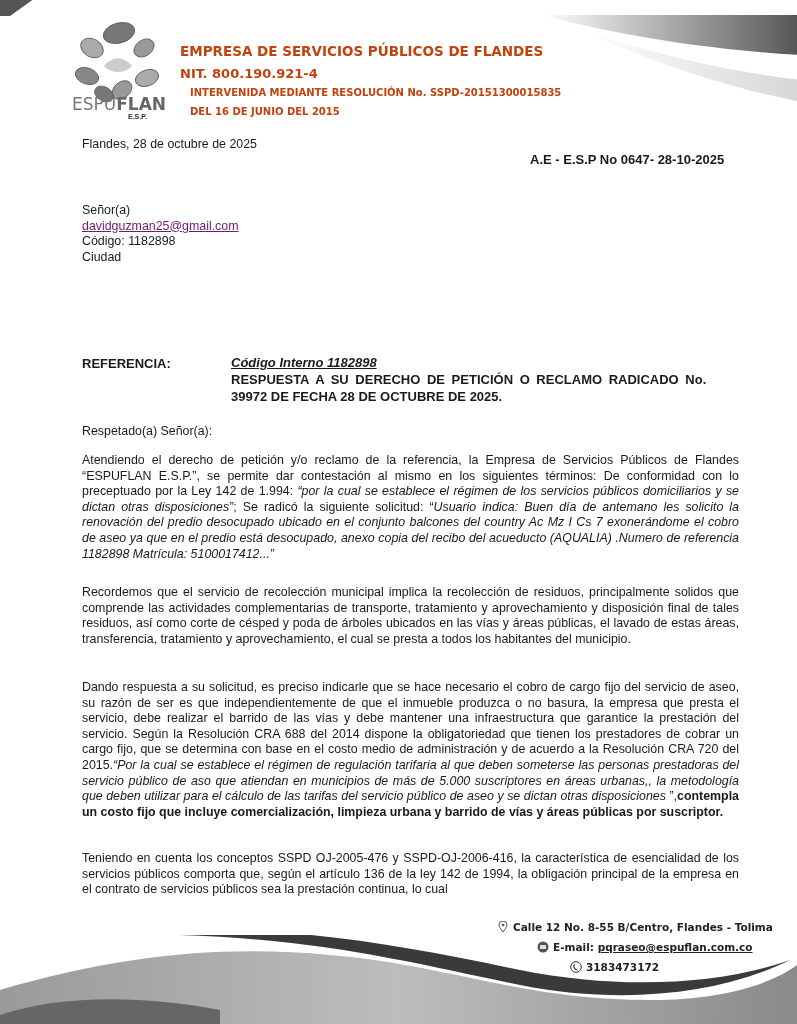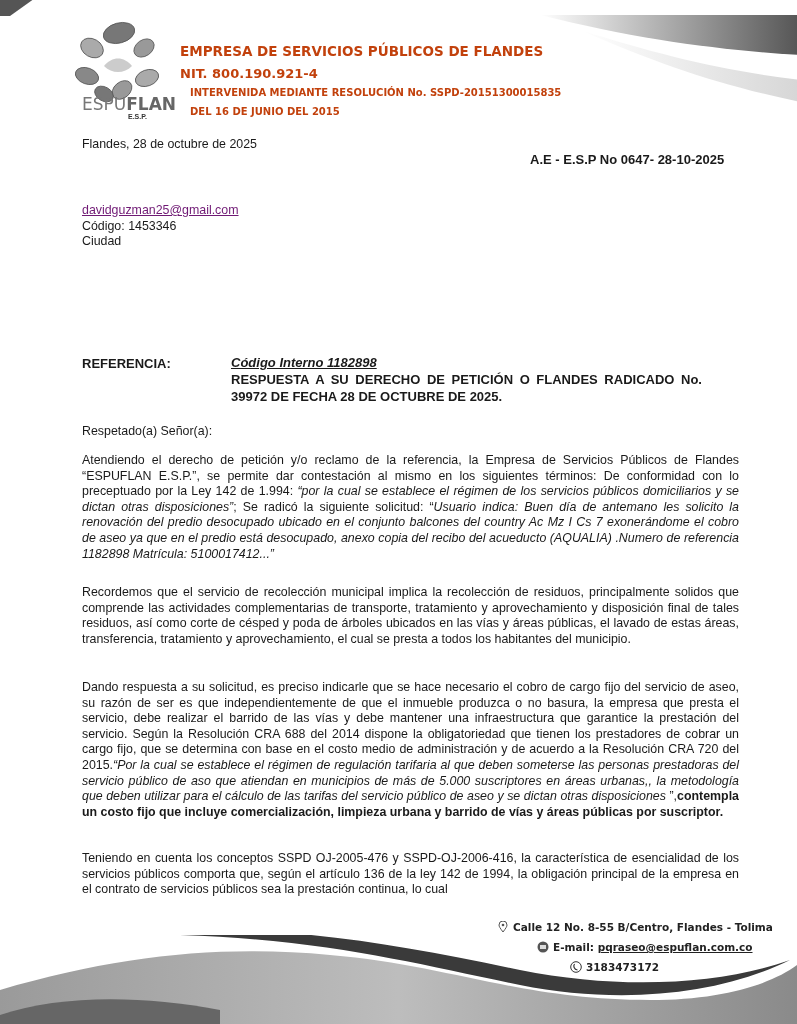--- a/index.html
+++ b/index.html
@@ -6,21 +6,21 @@
   body { width: 797px; height: 1024px; position: relative; overflow: hidden;
          font-family: "Liberation Sans", sans-serif; color: #1a1a1a; }
   .abs { position: absolute; }
 
   
   .tl-swoosh { left: -10px; top: -4px; width: 50px; height: 20px; }
   .tr-swoosh { left: 520px; top: 10px; width: 280px; height: 95px; }
 
   
   .logo { left: 62px; top: 18px; width: 115px; height: 105px; }
-  .logo-word { left: 82px; top: 94px; font-family: "DejaVu Sans", sans-serif; font-size: 17px; color: #777; letter-spacing: 0px; }
+  .logo-word { left: 72px; top: 94px; font-family: "DejaVu Sans", sans-serif; font-size: 17px; color: #777; letter-spacing: 0px; }
   .logo-word b { font-weight: bold; color: #666; }
   .logo-sub { left: 128px; top: 113px; font-size: 7px; font-weight: bold; color: #333; }
 
   .hdr { text-align: left; font-family: "DejaVu Sans", sans-serif; font-weight: bold; color: #c2410c; }
   .hdr1 { left: 180px; width: 410px; top: 43px; font-size: 13.5px; }
   .hdr2 { left: 180px; width: 410px; top: 66px; font-size: 13px; }
   .hdr3 { left: 190px; width: 410px; top: 87px; font-size: 10px; }
   .hdr4 { left: 190px; width: 410px; top: 106px; font-size: 10px; }
 
   .txt { font-size: 12.4px; line-height: 15.3px; }
@@ -96,29 +96,30 @@
 
 <div class="abs hdr hdr1">EMPRESA DE SERVICIOS PÚBLICOS DE FLANDES</div>
 <div class="abs hdr hdr2">NIT. 800.190.921-4</div>
 <div class="abs hdr hdr3">INTERVENIDA MEDIANTE RESOLUCIÓN No. SSPD-20151300015835</div>
 <div class="abs hdr hdr4">DEL 16 DE JUNIO DEL 2015</div>
 
 <div class="abs txt date">Flandes, 28 de octubre de 2025</div>
 <div class="abs radicado">A.E - E.S.P No 0647- 28-10-2025</div>
 
 <div class="abs txt addr">
+  <div>Señor(a)</div>
   <div class="email">davidguzman25@gmail.com</div>
-  <div>Código: 1453346</div>
+  <div>Código: 1182898</div>
   <div>Ciudad</div>
 </div>
 
 <div class="abs ref-label">REFERENCIA:</div>
 <div class="abs ref-body">
   <div class="code">Código Interno 1182898</div>
-  <div class="just" style="word-spacing:3px;">RESPUESTA A SU DERECHO DE PETICIÓN O FLANDES RADICADO No.</div>
+  <div class="just" style="word-spacing:3px;">RESPUESTA A SU DERECHO DE PETICIÓN O RECLAMO RADICADO No.</div>
   <div>39972 DE FECHA 28 DE OCTUBRE DE 2025.</div>
 </div>
 
 <div class="abs txt greet">Respetado(a) Señor(a):</div>
 
 <div class="abs para p1"><span>Atendiendo el derecho de petición y/o reclamo de la referencia, la Empresa de Servicios Públicos de Flandes “ESPUFLAN E.S.P.”, se permite dar contestación al mismo en los siguientes términos: De conformidad con lo preceptuado por la Ley 142 de 1.994: </span><i>“por la cual se establece el régimen de los servicios públicos domiciliarios y se dictan otras disposiciones”</i><span>; Se radicó la siguiente solicitud: “</span><i>Usuario indica: Buen día de antemano les solicito la renovación del predio desocupado ubicado en el conjunto balcones del country Ac Mz I Cs 7 exonerándome el cobro de aseo ya que en el predio está desocupado, anexo copia del recibo del acueducto (AQUALIA) .Numero de referencia 1182898 Matrícula: 5100017412...”</i></div>
 
 <div class="abs para p2">Recordemos que el servicio de recolección municipal implica la recolección de residuos, principalmente solidos que comprende las actividades complementarias de transporte, tratamiento y aprovechamiento y disposición final de tales residuos, así como corte de césped y poda de árboles ubicados en las vías y áreas públicas, el lavado de estas áreas, transferencia, tratamiento y aprovechamiento, el cual se presta a todos los habitantes del municipio.</div>
 
 <div class="abs para p3"><span>Dando respuesta a su solicitud, es preciso indicarle que se hace necesario el cobro de cargo fijo del servicio de aseo, su razón de ser es que independientemente de que el inmueble produzca o no basura, la empresa que presta el servicio, debe realizar el barrido de las vías y debe mantener una infraestructura que garantice la prestación del servicio. Según la Resolución CRA 688 del 2014 dispone la obligatoriedad que tienen los prestadores de cobrar un cargo fijo, que se determina con base en el costo medio de administración y de acuerdo a la Resolución CRA 720 del 2015.</span><i>“Por la cual se establece el régimen de regulación tarifaria al que deben someterse las personas prestadoras del servicio público de aso que atiendan en municipios de más de 5.000 suscriptores en áreas urbanas,, la metodología que deben utilizar para el cálculo de las tarifas del servicio público de aseo y se dictan otras disposiciones </i><span>”,</span><b>contempla un costo fijo que incluye comercialización, limpieza urbana y barrido de vías y áreas públicas por suscriptor.</b></div>

